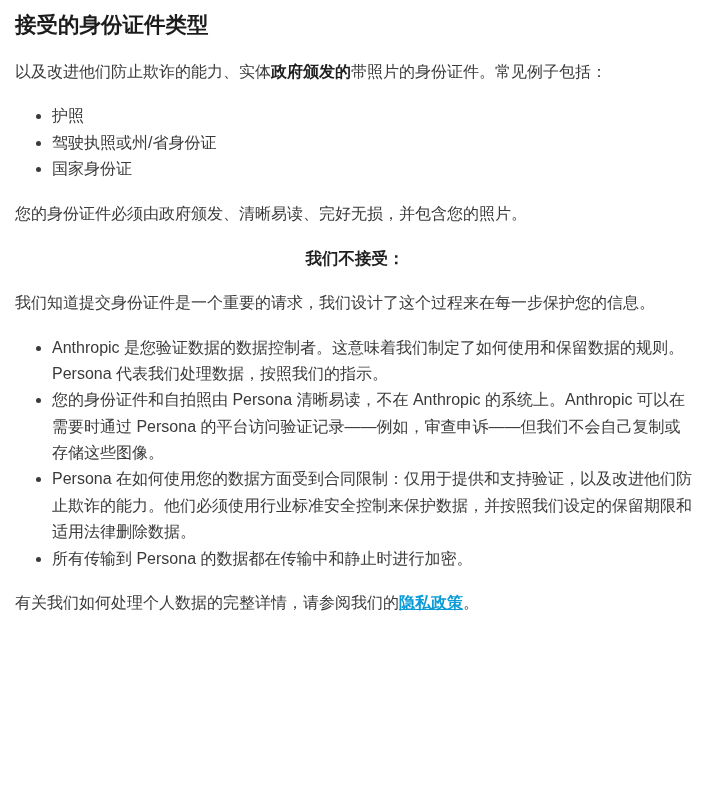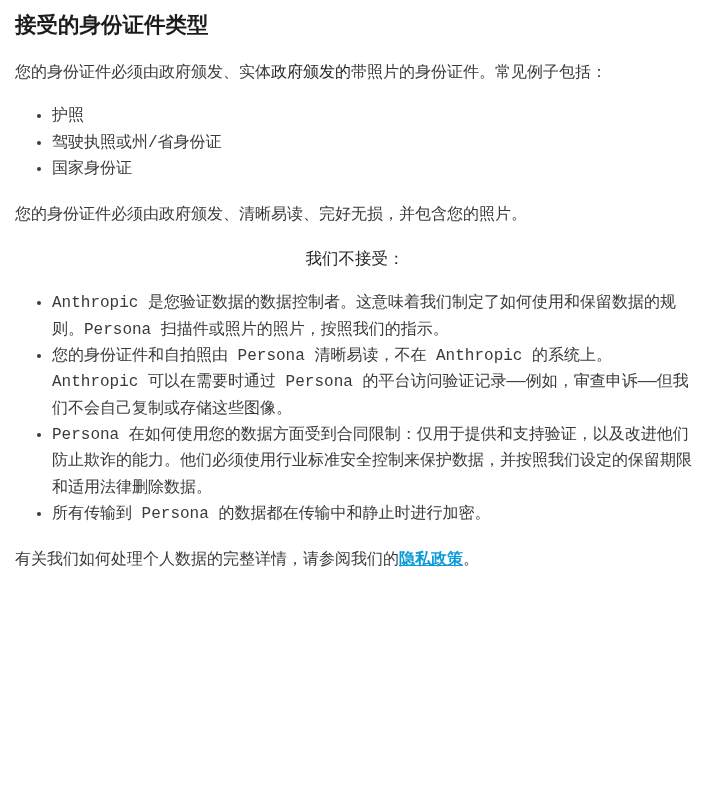--- a/index.html
+++ b/index.html
@@ -33,33 +33,32 @@
   }
   p.body-text {
     font-size: 16px;
     line-height: 1.65;
     margin: 0 0 18px 0;
     color: #3a3a3a;
   }
   p.body-text strong,
   p.bold-label {
     color: #1f1f1f;
-    font-weight: 400;
+    font-weight: 700;
   }
   p.bold-label {
     font-size: 16.5px;
     line-height: 1.65;
     margin: 0 0 18px 0;
     text-align: center;
   }
   ul.doc-list {
     margin: 0 0 18px 0;
     padding: 0 0 0 37px;
     list-style-type: disc;
-    font-family: Liberation Mono, monospace;
   }
   ul.doc-list li {
     font-size: 16px;
     line-height: 1.65;
     margin: 0;
     padding: 0;
     color: #3a3a3a;
   }
   a.privacy-link {
     color: #0b9bd9;
@@ -68,37 +67,38 @@
     cursor: pointer;
   }
 </style>
 </head>
 <body>
 
 <div class="page">
 
   <h1 class="sec-heading">接受的身份证件类型</h1>
 
-  <p class="body-text"><span>您的身份证件必须由政府颁发、实体</span><strong>政府颁发的</strong><span>带照片的身份证件。常见例子包括：</span></p>
+  <p class="body-text"><span>以及改进他们防止欺诈的能力、实体</span><strong>政府颁发的</strong><span>带照片的身份证件。常见例子包括：</span></p>
 
   <ul class="doc-list">
     <li>护照</li>
     <li>驾驶执照或州/省身份证</li>
     <li>国家身份证</li>
   </ul>
 
   <p class="body-text">您的身份证件必须由政府颁发、清晰易读、完好无损，并包含您的照片。</p>
 
   <p class="bold-label">我们不接受：</p>
 
 
 
+  <p class="body-text">我们知道提交身份证件是一个重要的请求，我们设计了这个过程来在每一步保护您的信息。</p>
 
   <ul class="doc-list">
-    <li>Anthropic 是您验证数据的数据控制者。这意味着我们制定了如何使用和保留数据的规则。Persona 扫描件或照片的照片，按照我们的指示。</li>
+    <li>Anthropic 是您验证数据的数据控制者。这意味着我们制定了如何使用和保留数据的规则。Persona 代表我们处理数据，按照我们的指示。</li>
     <li>您的身份证件和自拍照由 Persona 清晰易读，不在 Anthropic 的系统上。Anthropic 可以在需要时通过 Persona 的平台访问验证记录——例如，审查申诉——但我们不会自己复制或存储这些图像。</li>
     <li>Persona 在如何使用您的数据方面受到合同限制：仅用于提供和支持验证，以及改进他们防止欺诈的能力。他们必须使用行业标准安全控制来保护数据，并按照我们设定的保留期限和适用法律删除数据。</li>
     <li>所有传输到 Persona 的数据都在传输中和静止时进行加密。</li>
   </ul>
 
   <p class="body-text"><span>有关我们如何处理个人数据的完整详情，请参阅我们的</span><a class="privacy-link" href="#">隐私政策</a><span>。</span></p>
 
 </div>
 
 </body></html>

